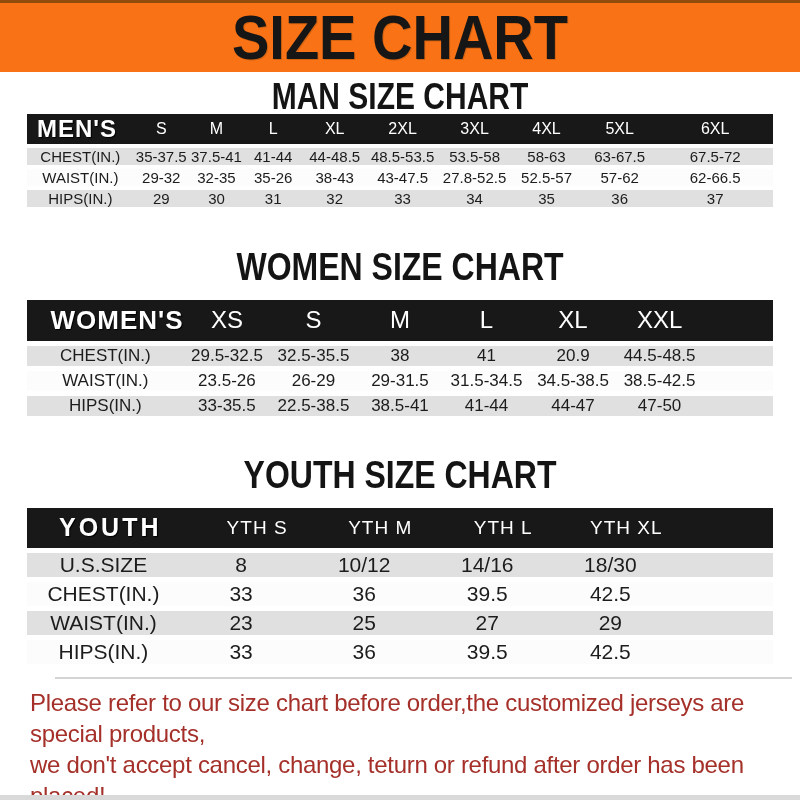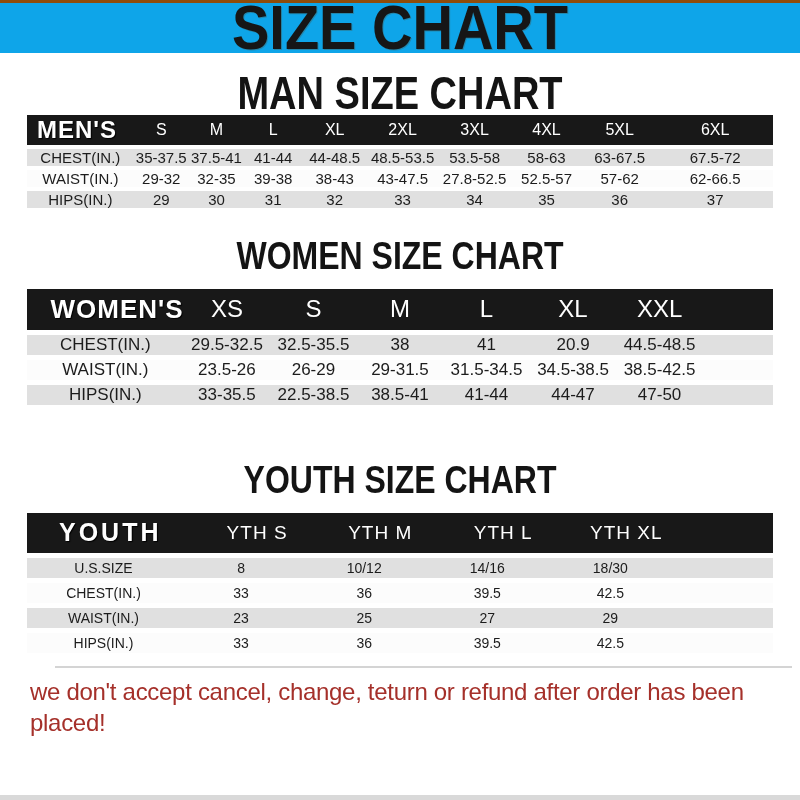--- a/index.html
+++ b/index.html
@@ -7,41 +7,41 @@
   body {
     width: 800px; height: 800px;
     background: #ffffff;
     font-family: "Liberation Sans", sans-serif;
     overflow: hidden;
     position: relative;
   }
 
   
   .banner {
-    height: 53px;
-    background: #0ea5e9;
+    height: 72px;
+    background: #f97316;
     border-top: 3px solid #8f4c0a;
     display: flex; align-items: center; justify-content: center;
   }
   .banner-title {
     font-size: 56px; font-weight: bold; color: #161616;
     letter-spacing: 0px; line-height: 1;
     display: inline-block; transform: scaleY(1.12);
     text-shadow: 1px 1px 0 rgba(100,50,0,0.25);
   }
 
   
   .section-heading {
     text-align: center; margin: 0;
     font-weight: bold; color: #141414;
   }
   .section-heading > span { display: inline-block; transform: scaleY(1.22); letter-spacing: 0px; }
-  #heading-man   { margin-top: 19px; font-size: 38px; }
-  #heading-women { margin-top: 26px; font-size: 32px; }
-  #heading-youth { margin-top: 52px; font-size: 32px; }
+  #heading-man   { margin-top: 8px; font-size: 30px; }
+  #heading-women { margin-top: 38px; font-size: 32px; }
+  #heading-youth { margin-top: 36px; font-size: 32px; }
 
   
   table.size-table {
     width: 746px; margin: 0 0 0 27px;
     border-collapse: collapse; table-layout: fixed;
   }
   tr.hdr { background: #181818; }
   tr.hdr th {
     color: #ffffff; font-weight: normal; text-align: center;
     white-space: nowrap; overflow: hidden; padding: 0;
@@ -68,21 +68,21 @@
   
   #womens-table { margin-top: 14px; }
   #womens-table tr.hdr th { height: 43px; font-size: 24px; border-bottom-width: 5px; }
   #womens-table tr.hdr th.corner { font-size: 26px; text-align: right; }
   #womens-table td { height: 25px; font-size: 17px; border-bottom-width: 5px; }
 
   
   #youth-table { margin-top: 14px; }
   #youth-table tr.hdr th { height: 43px; font-size: 19px; letter-spacing: 1px; border-bottom-width: 5px; padding-left: 32px; }
   #youth-table tr.hdr th.corner { font-size: 25px; letter-spacing: 3px; }
-  #youth-table td { height: 25px; font-size: 14px; border-bottom-width: 5px; margin-left: 40px; }
+  #youth-table td { height: 25px; font-size: 21px; border-bottom-width: 5px; margin-left: 40px; }
 
   
   .divider { height: 2px; background: #d4d4d4; margin: 8px 8px 0 55px; }
   .footer-note { margin: 8px 10px 0 30px; }
   .footer-note p {
     margin: 0; font-size: 24px; line-height: 31px;
     color: #A5302A; letter-spacing: -0.3px;
   }
   .bottom-edge {
     position: absolute; left: 0; bottom: 0;
@@ -137,21 +137,21 @@
       <td>48.5-53.5</td>
       <td>53.5-58</td>
       <td>58-63</td>
       <td>63-67.5</td>
       <td>67.5-72</td>
     </tr>
     <tr class="r-white">
       <td>WAIST(IN.)</td>
       <td>29-32</td>
       <td>32-35</td>
-      <td>39-38</td>
+      <td>35-26</td>
       <td>38-43</td>
       <td>43-47.5</td>
       <td>27.8-52.5</td>
       <td>52.5-57</td>
       <td>57-62</td>
       <td>62-66.5</td>
     </tr>
     <tr class="r-gray">
       <td>HIPS(IN.)</td>
       <td>29</td>
@@ -283,16 +283,17 @@
       <td>39.5</td>
       <td>42.5</td>
       <td></td>
     </tr>
   </tbody>
 </table>
 
 <div class="divider"></div>
 
 <div class="footer-note">
+  <p>Please refer to our size chart before order,the customized jerseys are special products,</p>
   <p>we don't accept cancel, change, teturn or refund after order has been placed!</p>
 </div>
 
 <div class="bottom-edge"></div>
 
 </body></html>

